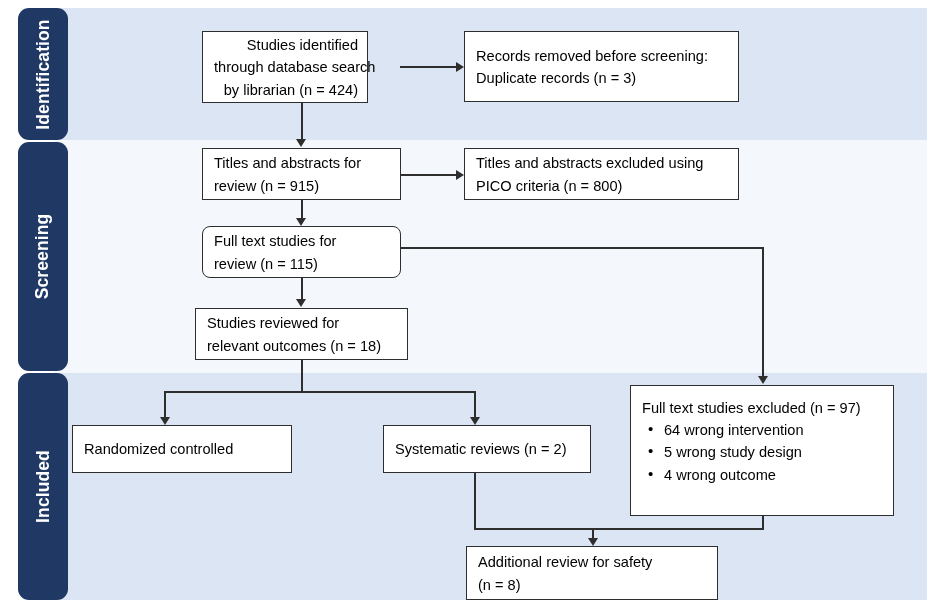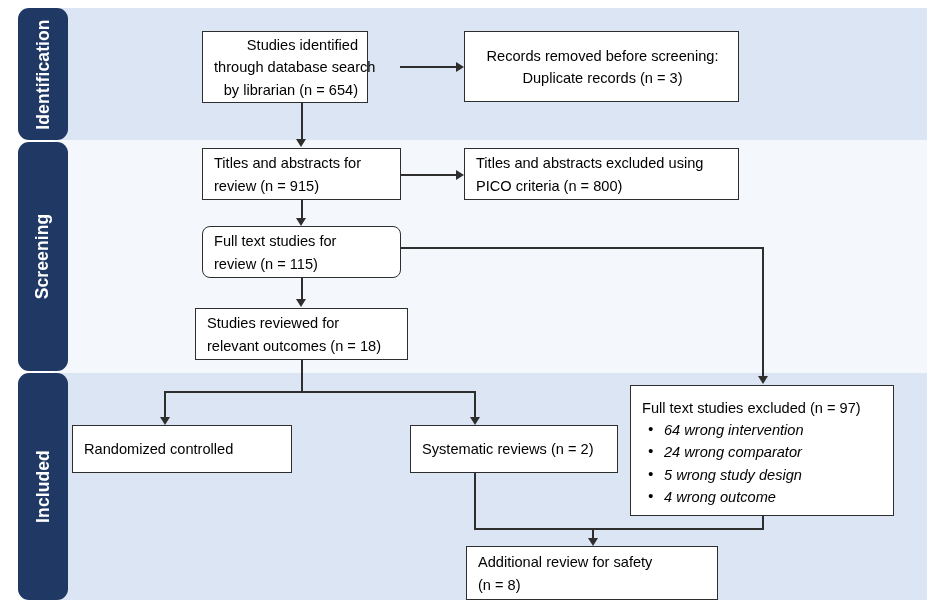--- a/index.html
+++ b/index.html
@@ -68,21 +68,20 @@
     flex-direction:column;
     justify-content:center;
   }
   .node .line{ display:block; white-space:nowrap; }
 
   
   .node ul{
     margin:0;
     padding:0 0 0 22px;
     list-style:none;
-    font-style:italic;
   }
   .node ul li{
     position:relative;
     white-space:nowrap;
   }
   .node ul li:before{
     content:"\2022";
     position:absolute;
     left:-16px;
     top:-1px;
@@ -159,24 +158,24 @@
 
   <div class="conn v" style="left:762.4px; top:516px; height:14px;"></div>
   <div class="conn h" style="left:593px; top:528.4px; width:170px;"></div>
 
   <div class="conn v" style="left:592.4px; top:528.4px; height:12px;"></div>
   <div class="arrowhead down" style="left:588px; top:538px;"></div>
 
   <div class="node vcenter" style="left:202px; top:31px; width:166px; height:72px;text-align:right;">
     <span class="line">Studies identified</span>
     <span class="line">through database search</span>
-    <span class="line">by librarian (n = 654)</span>
-  </div>
-
-  <div class="node vcenter" style="left:464px; top:31px; width:275px; height:71px;text-align:center;">
+    <span class="line">by librarian (n = 424)</span>
+  </div>
+
+  <div class="node vcenter" style="left:464px; top:31px; width:275px; height:71px;">
     <span class="line">Records removed before screening:</span>
     <span class="line">Duplicate records (n = 3)</span>
   </div>
 
   <div class="node vcenter" style="left:202px; top:148px; width:199px; height:52px;">
     <span class="line">Titles and abstracts for</span>
     <span class="line">review (n = 915)</span>
   </div>
 
   <div class="node vcenter" style="left:464px; top:148px; width:275px; height:52px;">
@@ -191,29 +190,28 @@
 
   <div class="node vcenter" style="left:195px; top:308px; width:213px; height:52px;">
     <span class="line">Studies reviewed for</span>
     <span class="line">relevant outcomes (n = 18)</span>
   </div>
 
   <div class="node vcenter" style="left:72px; top:425px; width:220px; height:48px;">
     <span class="line">Randomized controlled</span>
   </div>
 
-  <div class="node vcenter" style="left:383px; top:425px; width:208px; height:48px;margin-left:27px;">
+  <div class="node vcenter" style="left:383px; top:425px; width:208px; height:48px;">
     <span class="line">Systematic reviews (n = 2)</span>
   </div>
 
   <div class="node" style="left:630px; top:385px; width:264px; height:131px; padding-top:11px;">
     <span class="line">Full text studies excluded (n = 97)</span>
     <ul>
       <li>64 wrong intervention</li>
-      <li>24 wrong comparator</li>
       <li>5 wrong study design</li>
       <li>4 wrong outcome</li>
     </ul>
   </div>
 
   <div class="node vcenter" style="left:466px; top:546px; width:252px; height:54px;">
     <span class="line">Additional review for safety</span>
     <span class="line">(n = 8)</span>
   </div>
 

